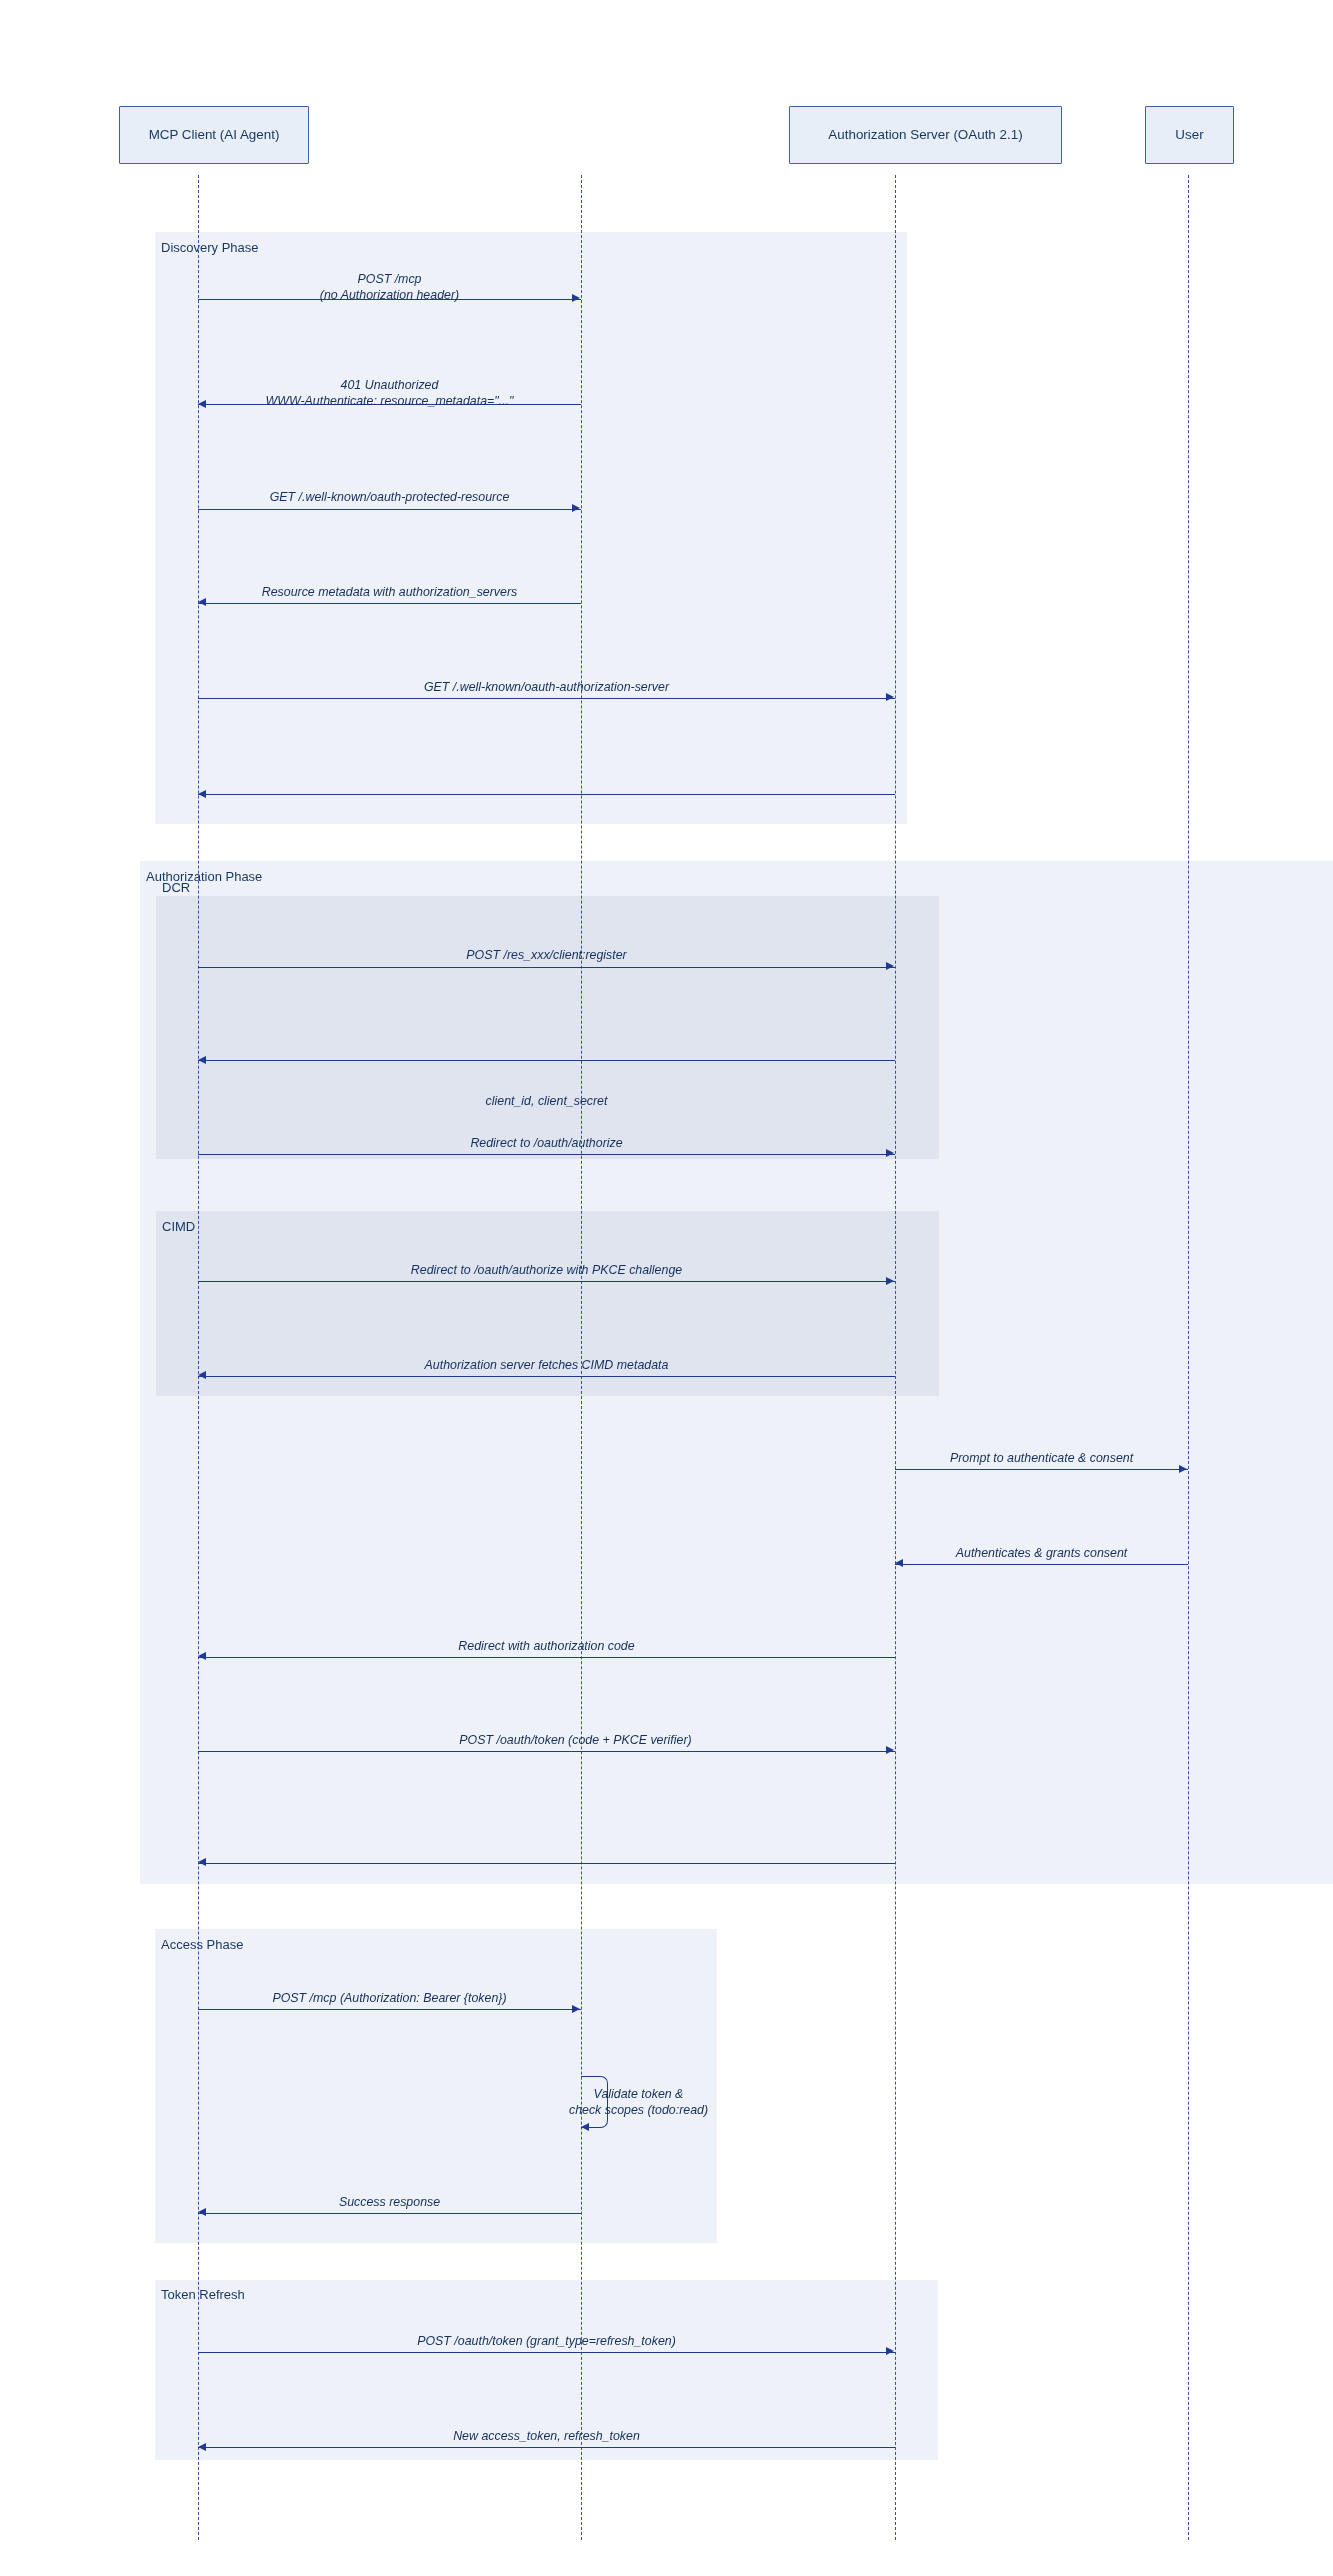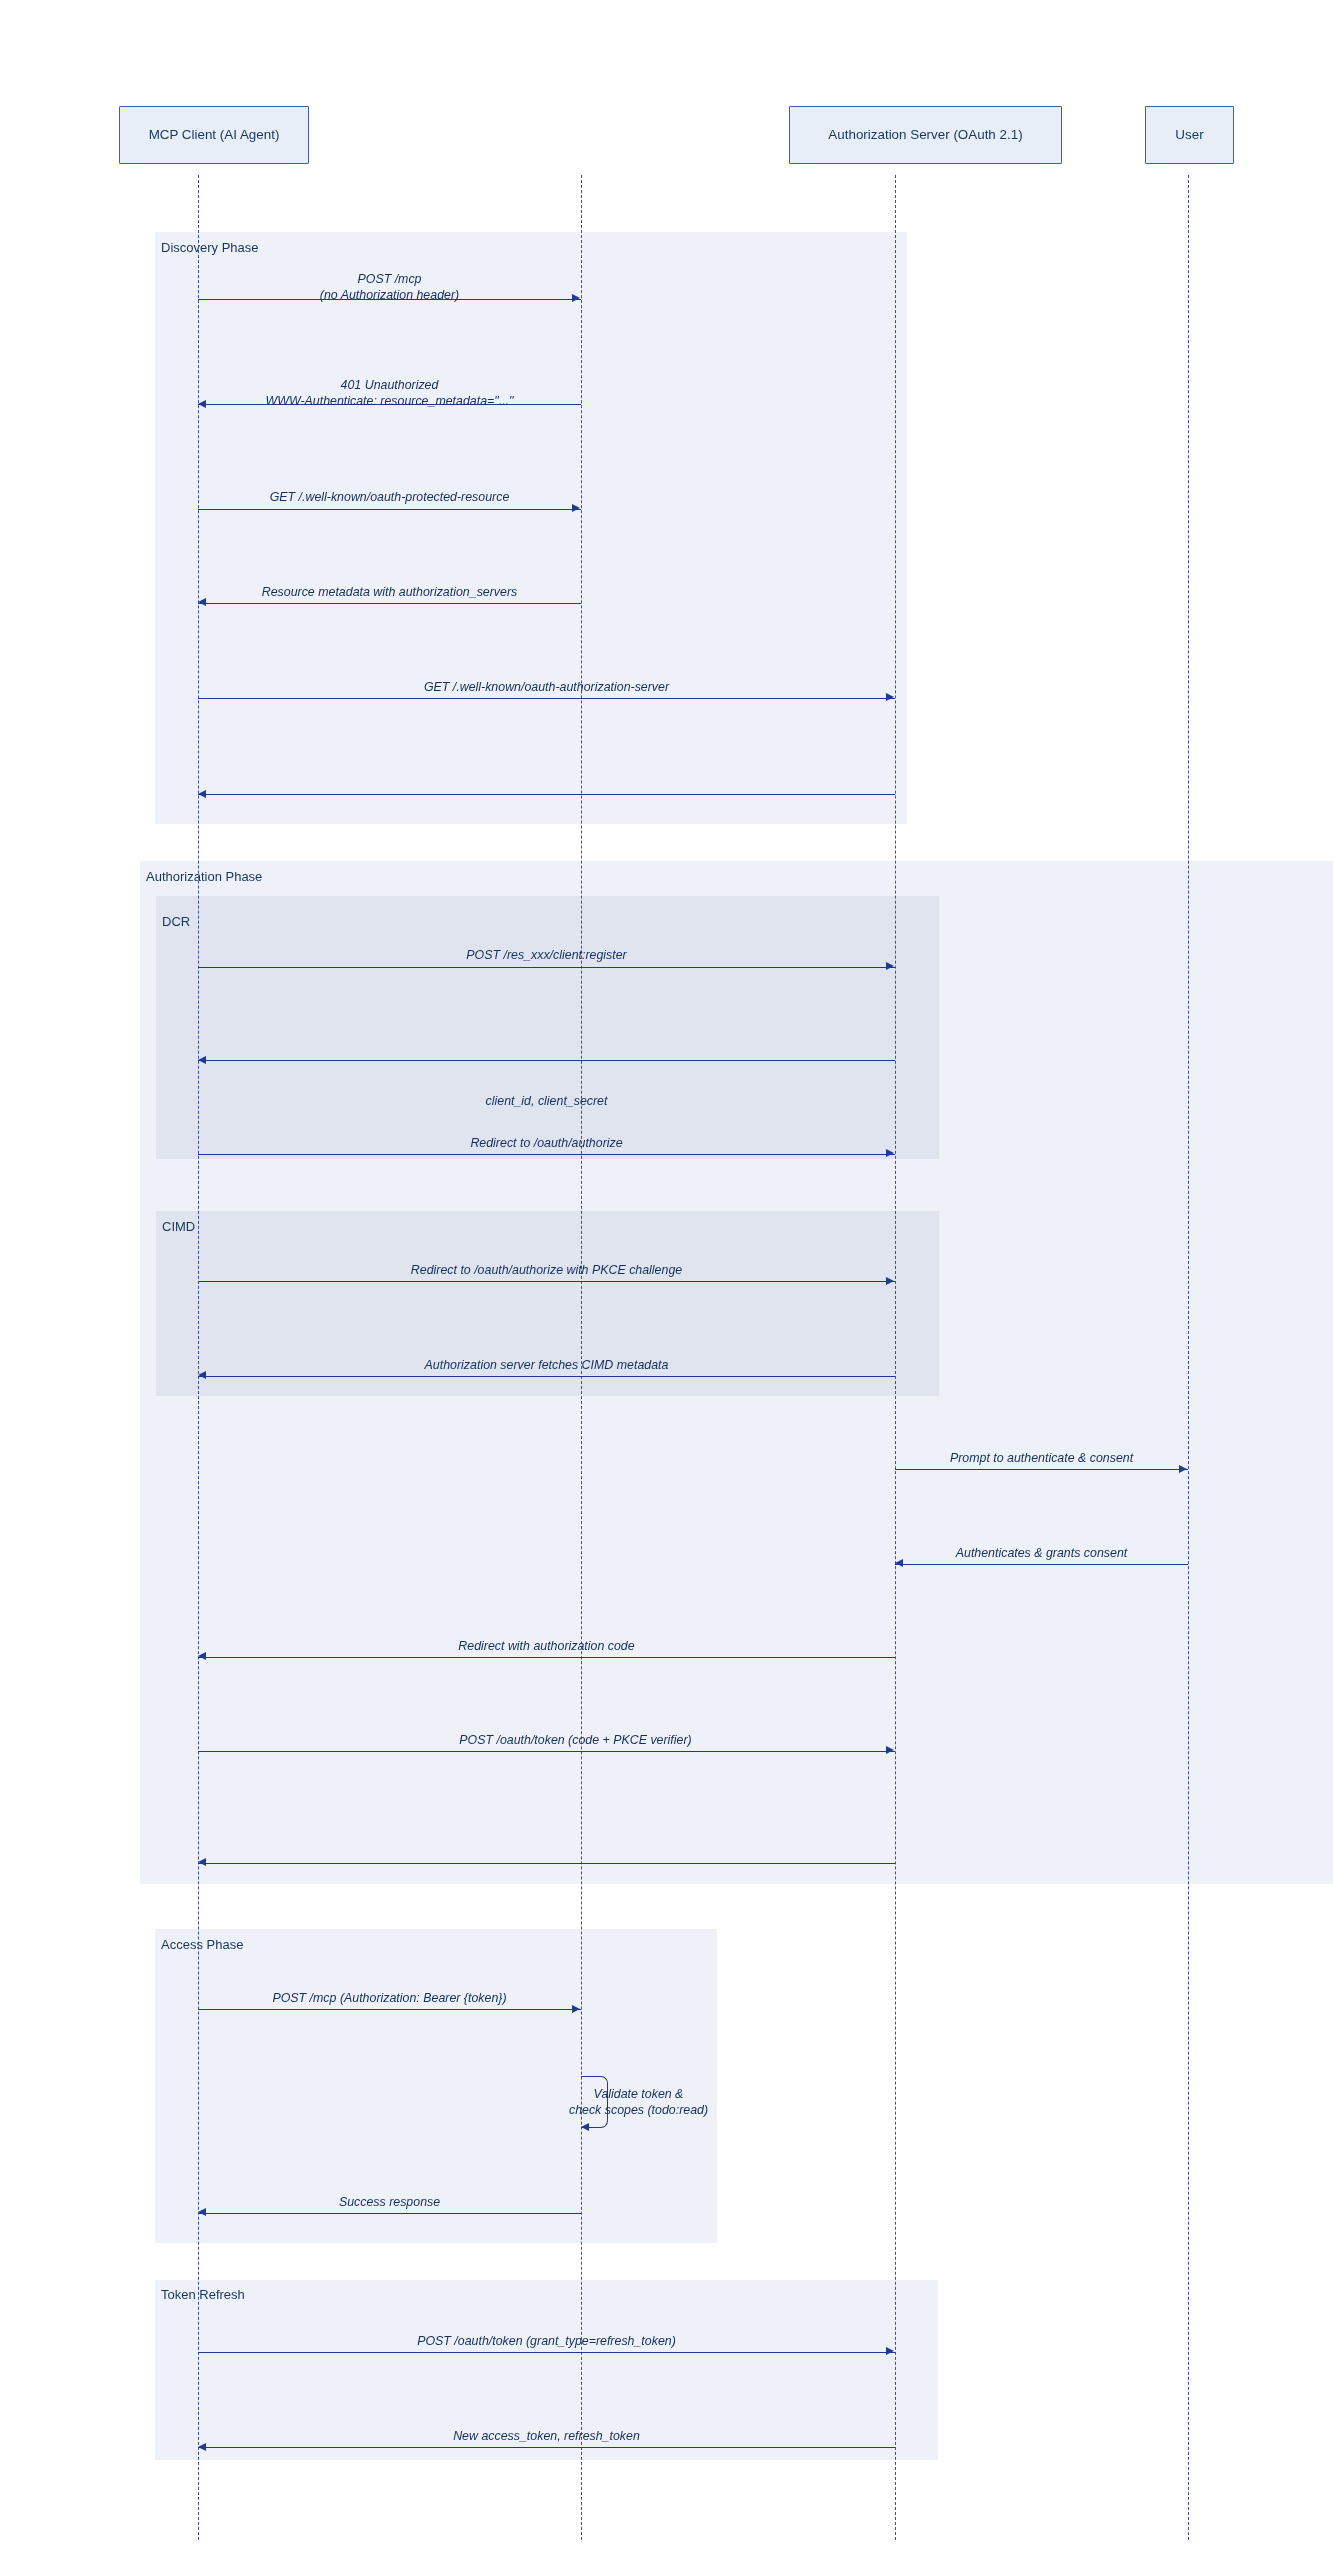--- a/index.html
+++ b/index.html
@@ -95,21 +95,21 @@
 
 <div id="canvas">
 
   <div class="phase" style="left:155px; top:232px; width:752px; height:592px;"></div>
   <div class="phase-label" style="left:161px; top:240px;">Discovery Phase</div>
 
   <div class="phase" style="left:140px; top:861px; width:1193px; height:1023px;"></div>
   <div class="phase-label" style="left:146px; top:869px;">Authorization Phase</div>
 
   <div class="subphase" style="left:156px; top:896px; width:783px; height:263px;"></div>
-  <div class="subphase-label" style="left:162px; top:914px;">DCR</div>
+  <div class="subphase-label" style="left:162px; top:880px;">DCR</div>
 
   <div class="subphase" style="left:156px; top:1211px; width:783px; height:185px;"></div>
   <div class="subphase-label" style="left:162px; top:1219px;">CIMD</div>
 
   <div class="phase" style="left:155px; top:1929px; width:562px; height:314px;"></div>
   <div class="phase-label" style="left:161px; top:1937px;">Access Phase</div>
 
   <div class="phase" style="left:155px; top:2280px; width:783px; height:180px;"></div>
   <div class="phase-label" style="left:161px; top:2287px;">Token Refresh</div>
 

